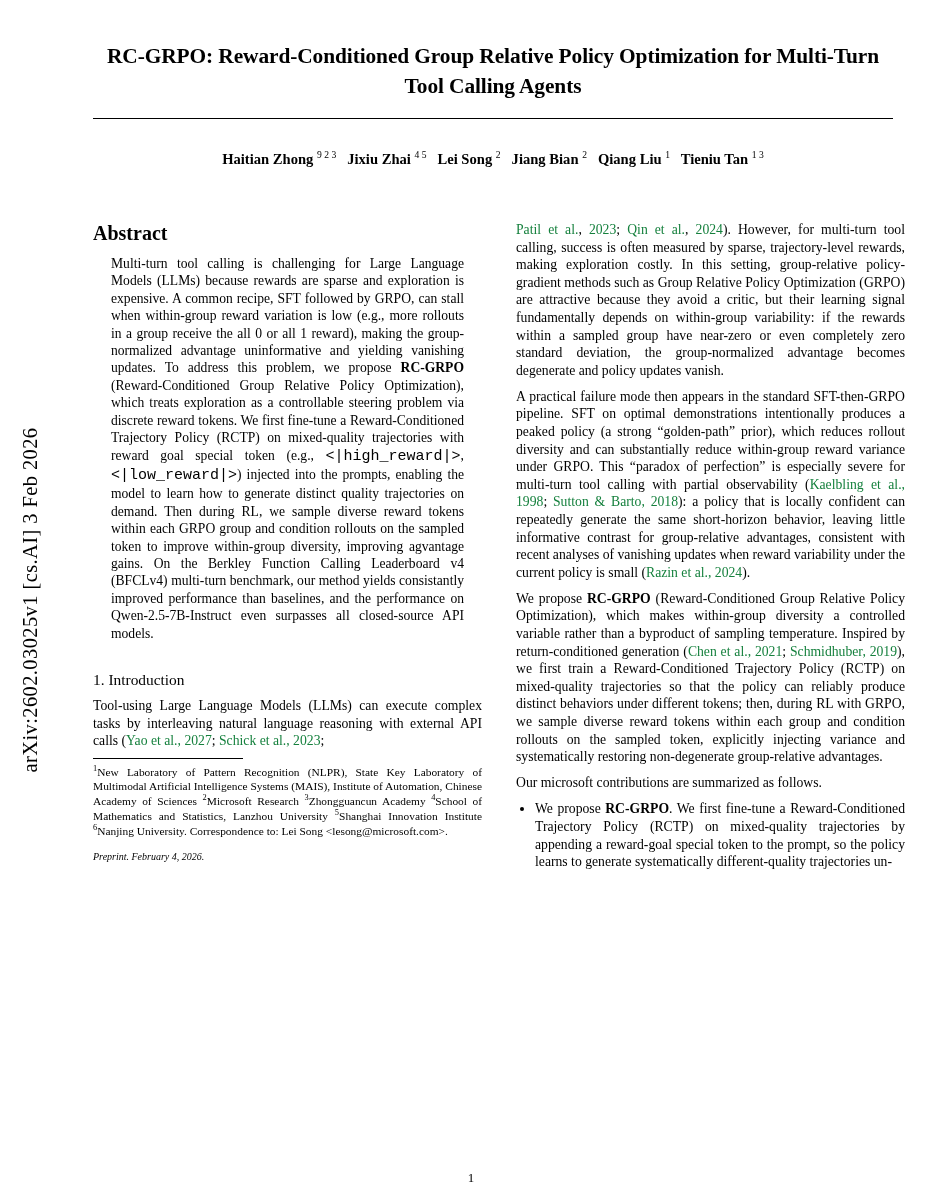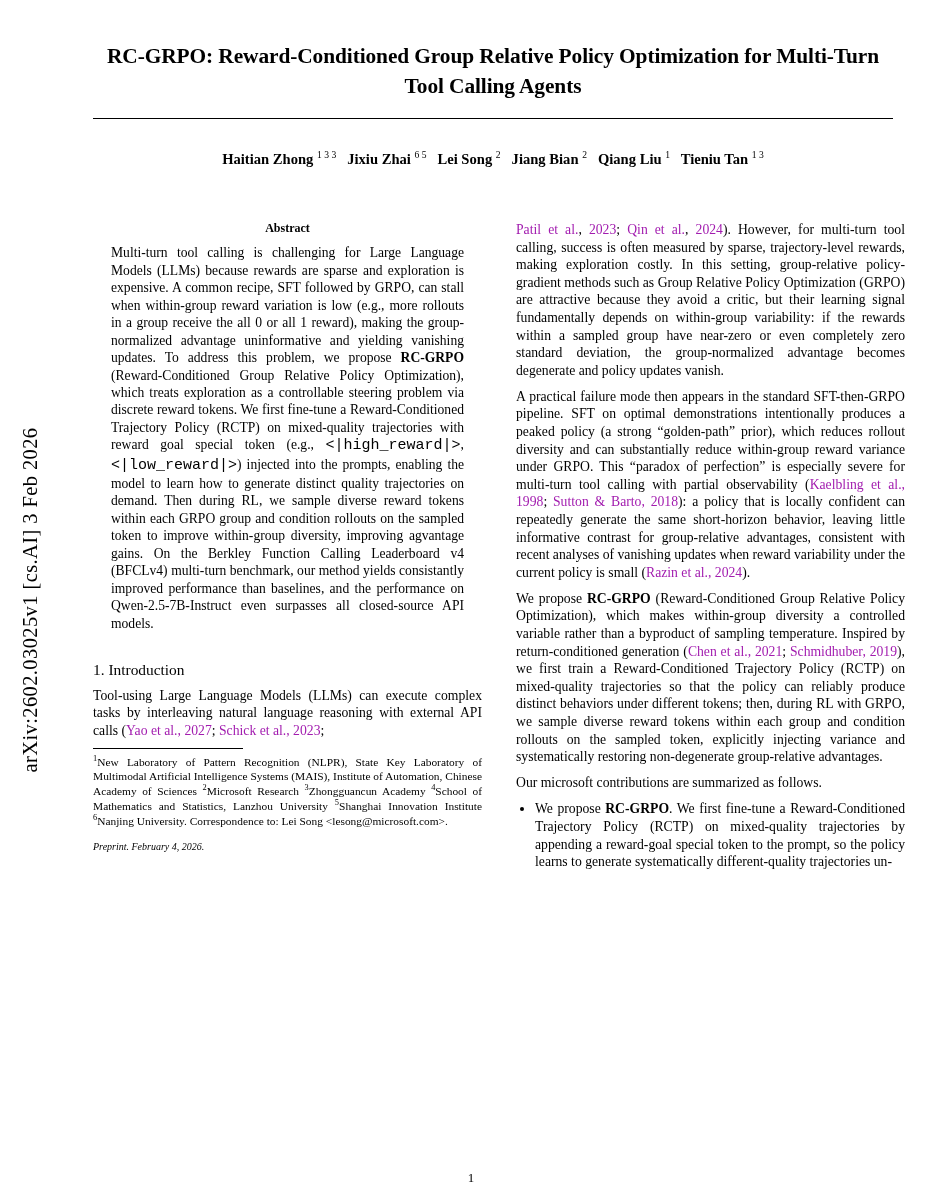--- a/index.html
+++ b/index.html
@@ -81,41 +81,40 @@
     display: flex;
     gap: 34px;
   }
   .col {
     width: 389px;
     font-size: 13.7px;
     line-height: 1.285;
     text-align: justify;
   }
   .abstract-head {
-    text-align: center;
-    font-size: 12px;
+    font-size: 20px;
     font-weight: bold;
     margin: 0 0 8px 0;
   }
   .abs-body {
     padding: 0 18px;
     text-align: justify;
     font-size: 13.6px;
     line-height: 1.285;
   }
   .abs-body p { margin: 0; text-indent: 0; }
   .section-head {
     font-size: 15.4px;
     font-weight: normal;
     margin: 28px 0 7px 0;
   }
   p.para {
     margin: 0 0 8.5px 0;
   }
-  .cite { color: #a21caf; }
+  .cite { color: #15803d; }
   .mono {
     font-family: "Liberation Mono", monospace;
     font-size: 15px;
   }
   .footnote-rule {
     width: 150px;
     border-top: 0.9px solid #000;
     margin: 6px 0 5px 0;
   }
   .footnotes {
@@ -157,21 +156,21 @@
   </div>
 
   <div class="content">
 
     <div class="title-block">
       <div class="paper-title">RC-GRPO: Reward-Conditioned Group Relative Policy Optimization for Multi-Turn Tool Calling Agents</div>
     </div>
 
     <div class="rule"></div>
 
-    <div class="authors">Haitian Zhong <sup>1 3 3</sup>&nbsp;&nbsp; Jixiu Zhai <sup>6 5</sup>&nbsp;&nbsp; Lei Song <sup>2</sup>&nbsp;&nbsp; Jiang Bian <sup>2</sup>&nbsp;&nbsp; Qiang Liu <sup>1</sup>&nbsp;&nbsp; Tieniu Tan <sup>1 3</sup></div>
+    <div class="authors">Haitian Zhong <sup>9 2 3</sup>&nbsp;&nbsp; Jixiu Zhai <sup>4 5</sup>&nbsp;&nbsp; Lei Song <sup>2</sup>&nbsp;&nbsp; Jiang Bian <sup>2</sup>&nbsp;&nbsp; Qiang Liu <sup>1</sup>&nbsp;&nbsp; Tieniu Tan <sup>1 3</sup></div>
 
     <div class="columns">
 
       <div class="col">
         <div class="abstract-head">Abstract</div>
         <div class="abs-body">
           <p>Multi-turn tool calling is challenging for Large Language Models (LLMs) because rewards are sparse and exploration is expensive. A common recipe, SFT followed by GRPO, can stall when within-group reward variation is low (e.g., more rollouts in a group receive the all 0 or all 1 reward), making the group-normalized advantage uninformative and yielding vanishing updates. To address this problem, we propose <b>RC-GRPO</b> (Reward-Conditioned Group Relative Policy Optimization), which treats exploration as a controllable steering problem via discrete reward tokens. We first fine-tune a Reward-Conditioned Trajectory Policy (RCTP) on mixed-quality trajectories with reward goal special token (e.g., <span class="mono">&lt;|high_reward|&gt;</span>, <span class="mono">&lt;|low_reward|&gt;</span>) injected into the prompts, enabling the model to learn how to generate distinct quality trajectories on demand. Then during RL, we sample diverse reward tokens within each GRPO group and condition rollouts on the sampled token to improve within-group diversity, improving agvantage gains. On the Berkley Function Calling Leaderboard v4 (BFCLv4) multi-turn benchmark, our method yields consistantly improved performance than baselines, and the performance on Qwen-2.5-7B-Instruct even surpasses all closed-source API models.</p>
         </div>
 
         <div class="section-head">

